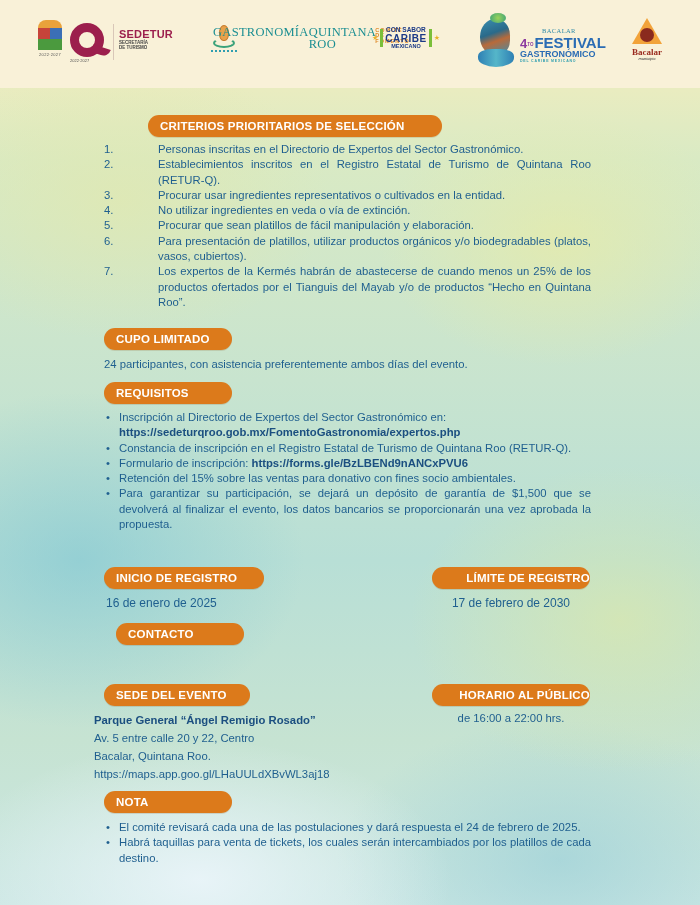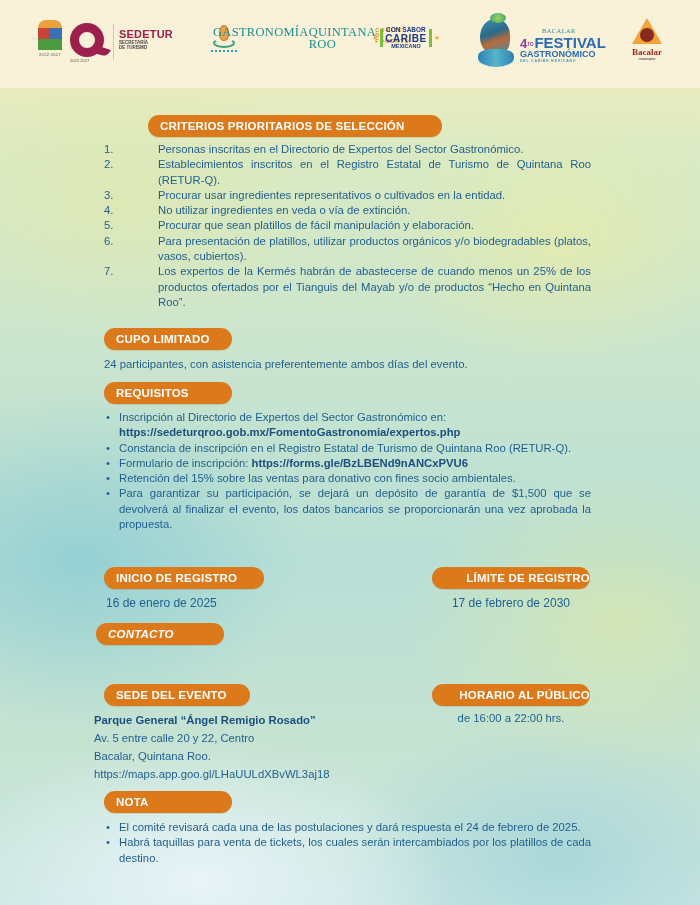--- a/index.html
+++ b/index.html
@@ -256,21 +256,21 @@
   <div class="pill" style="left:104px; top:567px; width:160px;">
     <span>INICIO DE REGISTRO</span>
   </div>
   <div class="txt" style="left:106px; top:596px; font-size:12px;">16 de enero de 2025</div>
 
   <div class="pill center" style="left:432px; top:567px; width:158px;">
     <span>LÍMITE DE REGISTRO</span>
   </div>
   <div class="txt" style="left:432px; width:158px; text-align:center; top:596px; font-size:12px;">17 de febrero de 2030</div>
 
-  <div class="pill" style="left:96px; top:623px; width:128px;font-style:italic;">
+  <div class="pill" style="left:116px; top:623px; width:128px;">
     <span>CONTACTO</span>
   </div>
 
   <div class="pill" style="left:104px; top:684px; width:146px;">
     <span>SEDE DEL EVENTO</span>
   </div>
   <div class="txt" style="left:94px; top:711px; line-height:18px;">
     <div class="bold">Parque General “Ángel Remigio Rosado”</div>
     <div>Av. 5 entre calle 20 y 22, Centro</div>
     <div>Bacalar, Quintana Roo.</div>

